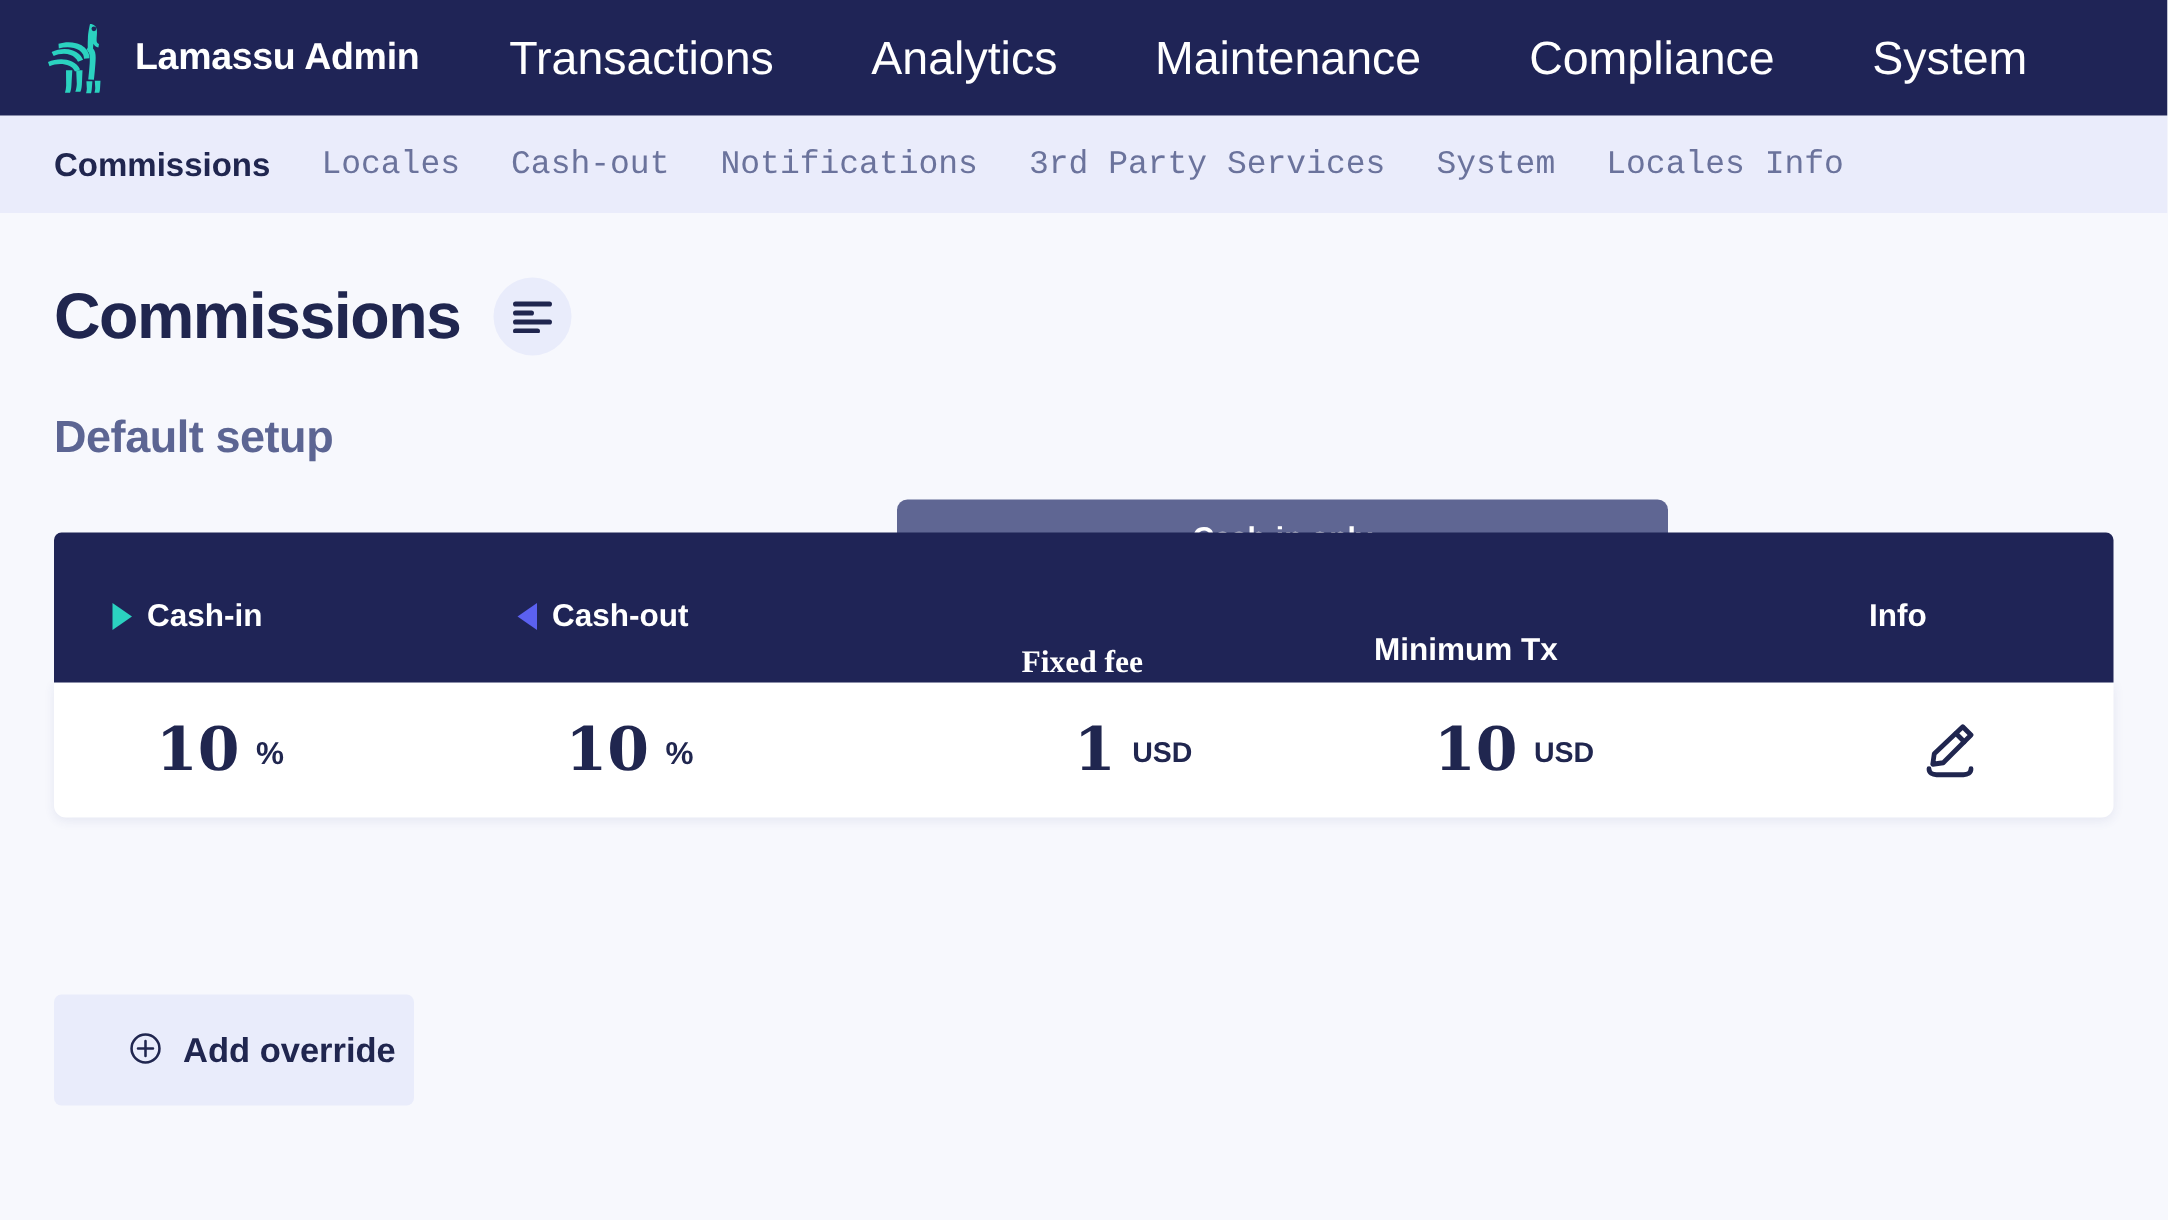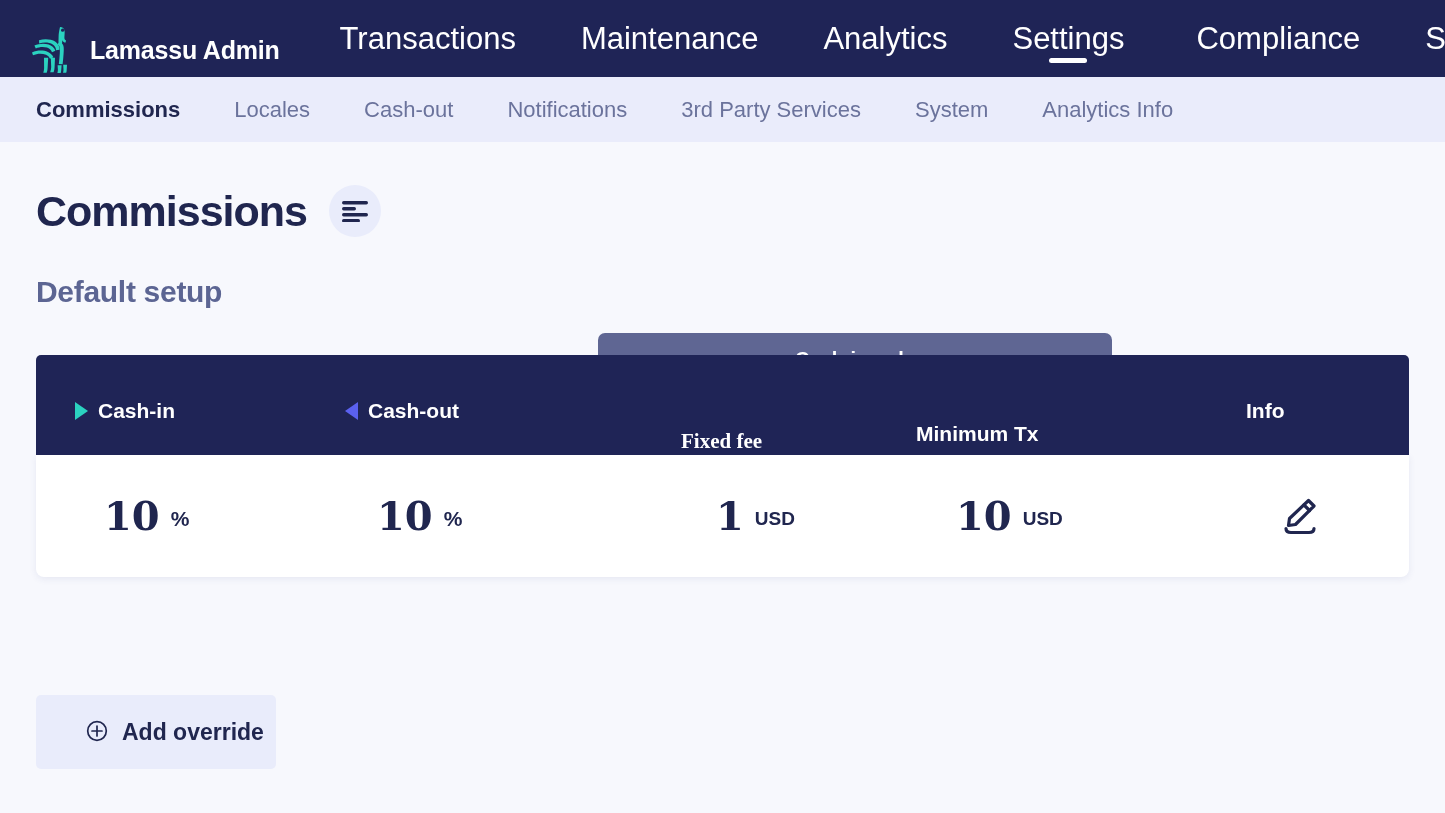--- a/index.html
+++ b/index.html
@@ -15,21 +15,21 @@
     background: #f7f8fd;
     color: #20264f;
     -webkit-font-smoothing: antialiased;
   }
 
   
   .topnav {
     height: 77px;
     background: #1f2456;
     display: flex;
-    align-items: flex-end;
+    align-items: center;
     padding: 0 0 0 30px;
     position: relative;
   }
 
   .brand {
     display: flex;
     align-items: center;
     gap: 14px;
     margin-right: 60px;
   }
@@ -100,21 +100,21 @@
   }
 
   .subnav-item {
     font-size: 22px;
     color: #6b739c;
     white-space: nowrap;
     cursor: pointer;
     line-height: 1;
   }
 
-  .subnav-item + .subnav-item { margin-left: 54px; }
+  .subnav-item + .subnav-item { margin-left: 34px; font-family: Liberation Mono, monospace; }
 
   .subnav-item.active {
     color: #20264f;
     font-weight: bold;
   }
 
   
   .main {
     padding: 0 36px;
   }
@@ -216,21 +216,21 @@
     border-left: 13px solid #2bd2c0;
   }
   .tri-left {
     border-top: 9px solid transparent;
     border-bottom: 9px solid transparent;
     border-right: 13px solid #5b61f0;
   }
 
   .trow {
     background: #ffffff;
-    height: 122px;
+    height: 90px;
     border-radius: 0 0 8px 8px;
     box-shadow: 0 2px 7px rgba(60,70,130,0.09);
     position: relative;
   }
 
   .cell {
     position: absolute;
     top: 0;
     height: 100%;
     display: flex;
@@ -317,46 +317,43 @@
         </g>
       </svg>
     </span>
     <span class="brand-title">Lamassu Admin</span>
   </div>
 
   <div class="topnav-items">
     <div class="topnav-item tn0">
       <span class="tn-label">Transactions</span>
     </div>
+    <div class="topnav-item tn2">
+      <span class="tn-label">Analytics</span>
+    </div>
     <div class="topnav-item tn1">
       <span class="tn-label">Maintenance</span>
-    </div>
-    <div class="topnav-item tn2">
-      <span class="tn-label">Analytics</span>
-    </div>
-    <div class="topnav-item tn3 active">
-      <span class="tn-label">Settings</span>
     </div>
     <div class="topnav-item tn4">
       <span class="tn-label">Compliance</span>
     </div>
     <div class="topnav-item tn5">
       <span class="tn-label">System</span>
     </div>
   </div>
 </div>
 
 <div class="subnav">
   <div class="subnav-item active">Commissions</div>
   <div class="subnav-item">Locales</div>
   <div class="subnav-item">Cash-out</div>
   <div class="subnav-item">Notifications</div>
   <div class="subnav-item">3rd Party Services</div>
   <div class="subnav-item">System</div>
-  <div class="subnav-item">Analytics Info</div>
+  <div class="subnav-item">Locales Info</div>
 </div>
 
 <div class="main">
 
   <div class="page-head">
     <div class="page-title">Commissions</div>
     <div class="help-circle">
       <svg width="26" height="22" viewBox="0 0 26 22" aria-hidden="true">
         <g fill="#20264f">
           <rect x="0" y="1" width="26" height="3.4" rx="1.7"></rect>

